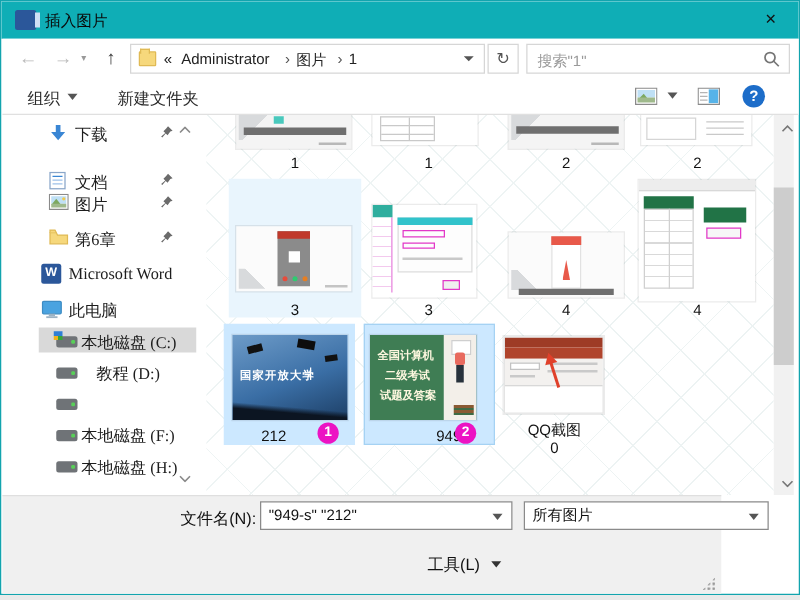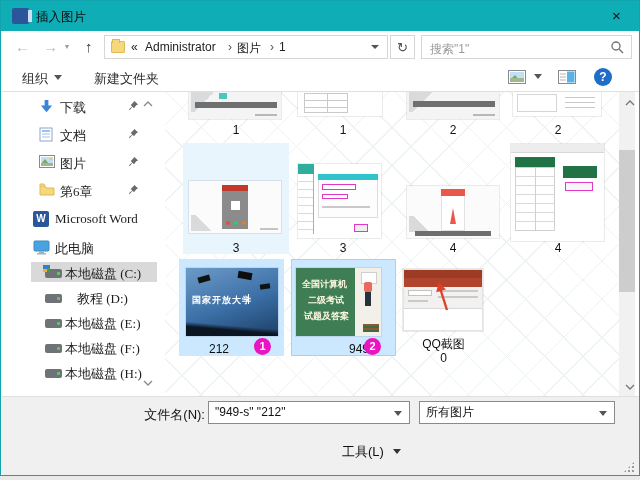--- a/index.html
+++ b/index.html
@@ -48,21 +48,21 @@
   .badge { position:absolute; width:17px; height:17px; border-radius:50%; background:#EC13C3; color:#fff; font-size:11px; font-weight:bold; text-align:center; line-height:17px; }
   .selbg { position:absolute; background:#cce8ff; }
   .hoverbg { position:absolute; background:#e9f5fd; }
 
   
   .sb { position:absolute; background:#f1f1f1; }
   .sb-thumb { position:absolute; background:#cdcdcd; }
   .sb-arrow { position:absolute; width:16px; height:14px; display:flex; align-items:center; justify-content:center; }
 
   
-  #footer { position:absolute; left:1px; top:395px; width:637px; height:80px; background:#f0f0f0; border-top:1px solid #dfdfdf; }
+  #footer { position:absolute; left:1px; top:395px; width:575px; height:80px; background:#f0f0f0; border-top:1px solid #dfdfdf; }
   .ftxt { font-size:13px; color:#111; }
   .combo { position:absolute; height:23px; background:#fff; border:1px solid #8a8a8a; font-size:12px; color:#111; line-height:21px; padding-left:6px; }
   .combo .caret-r { position:absolute; right:7px; top:9px; width:0; height:0; border-left:4px solid transparent; border-right:4px solid transparent; border-top:5px solid #555; }
   #grip { position:absolute; right:5px; bottom:4px; width:10px; height:10px;
     background:radial-gradient(circle at 1px 1px,#9a9a9a 1px,transparent 1.4px);
     background-size:4px 4px; clip-path:polygon(100% 0,100% 100%,0 100%); }
 
   svg { display:block; }
   .ico16 { position:absolute; top:2px; }
 </style>
@@ -154,21 +154,21 @@
           </svg>
         </span>
       <span class="side-label" style="left:58px;">下载</span>
       <span class="pin">
           <svg width="11" height="11" viewBox="0 0 12 12">
             <path d="M7 1l4 4-2 .6L6.6 9 5 7.4 2 11l-1-1 3.6-3L3 5.4 5.4 3z" fill="#6b6b6b"></path>
           </svg>
         </span>
     </div>
 
-    <div class="side-item" style="left:0; top:33px; width:160px;">
+    <div class="side-item" style="left:0; top:43px; width:160px;">
       <span class="ico16" style="left:37px;">
           <svg width="14" height="15" viewBox="0 0 14 15">
             <rect x="1" y="1" width="12" height="13" fill="#fff" stroke="#8aa6c9"></rect>
             <line x1="3" y1="4" x2="11" y2="4" stroke="#3a86d4"></line>
             <line x1="3" y1="7" x2="11" y2="7" stroke="#9ec1e8"></line>
             <line x1="3" y1="10" x2="11" y2="10" stroke="#9ec1e8"></line>
           </svg>
         </span>
       <span class="side-label" style="left:58px;">文档</span>
       <span class="pin">
@@ -233,21 +233,20 @@
       <span style="position:absolute; left:41px; top:2px; width:7px; height:7px; background:conic-gradient(#2f7fd6 0 25%, #35a43a 0 50%, #f2b21c 0 75%, #2f7fd6 0);"></span>
       <span class="side-label" style="left:63px;">本地磁盘 (C:)</span>
     </div>
 
     <div class="side-item" style="left:0; top:196px; width:160px;">
       <span class="drive" style="left:43px;"></span>
       <span class="side-label" style="left:63px;margin-left:12px;">教程 (D:)</span>
     </div>
     <div class="side-item" style="left:0; top:221px; width:160px;">
       <span class="drive" style="left:43px;"></span>
-      <span class="side-label" style="left:63px;">本地磁盘 (E:)</span>
     </div>
     <div class="side-item" style="left:0; top:246px; width:160px;">
       <span class="drive" style="left:43px;"></span>
       <span class="side-label" style="left:63px;">本地磁盘 (F:)</span>
     </div>
     <div class="side-item" style="left:0; top:271px; width:160px;">
       <span class="drive" style="left:43px;"></span>
       <span class="side-label" style="left:63px;">本地磁盘 (H:)</span>
     </div>
   </div>

